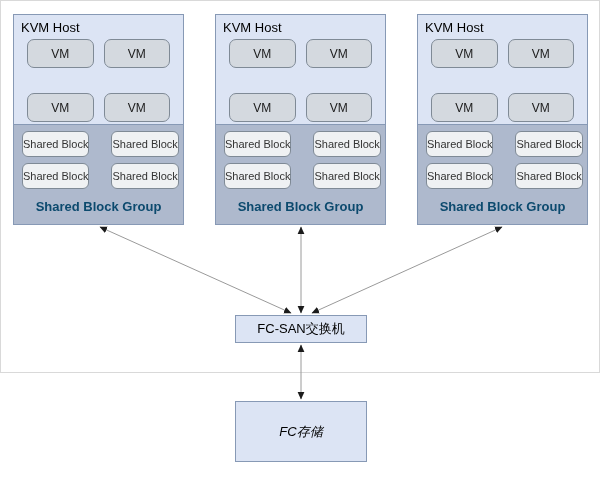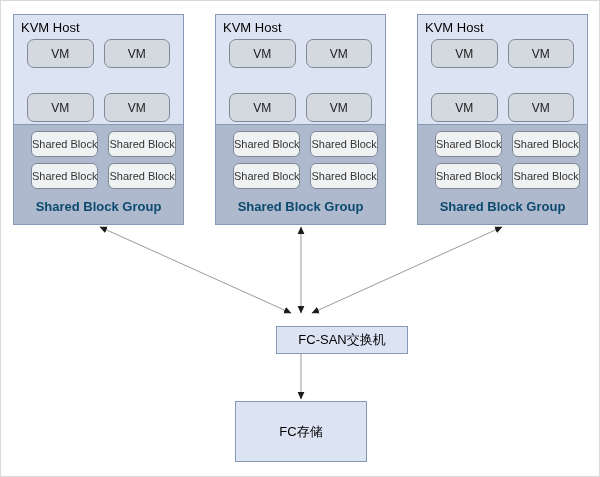--- a/index.html
+++ b/index.html
@@ -10,21 +10,21 @@
     width: 600px;
     height: 477px;
     background: #ffffff;
     font-family: "Liberation Sans", "DejaVu Sans", sans-serif;
     overflow: hidden;
   }
 
   #canvas {
     position: relative;
     width: 600px;
-    height: 477px;
+    height: 373px;
     box-sizing: border-box;
     border: 1px solid #d9d9d9;
     background: #ffffff;
   }
 
   #edges {
     position: absolute;
     left: 0;
     top: 0;
     width: 600px;
@@ -80,22 +80,21 @@
     background: #aeb9cd;
     box-sizing: border-box;
     display: flex;
     flex-direction: column;
     padding: 6px 8px 0 8px;
   }
   .sb-grid {
     display: grid;
     grid-template-columns: 1fr 1fr;
     grid-template-rows: 1fr 1fr;
-    gap: 6px 10px;
-    margin-left: 9px;
+    gap: 6px 22px;
   }
   .sb-box {
     background: #eff1f3;
     border: 1px solid #7f8a96;
     border-radius: 6px;
     display: flex;
     align-items: center;
     justify-content: center;
     font-size: 11px;
     color: #333333;
@@ -125,22 +124,22 @@
     font-size: 13px;
     color: #000000;
     white-space: nowrap;
   }
 
   
   #host-1 { left: 12px;  top: 13px; }
   #host-2 { left: 214px; top: 13px; }
   #host-3 { left: 416px; top: 13px; }
 
-  #fc-san-switch { left: 234px; top: 325px; width: 132px; height: 28px; margin-left: 41px; }
-  #fc-storage    { left: 234px; top: 400px; width: 132px; height: 61px; }
+  #fc-san-switch { left: 234px; top: 314px; width: 132px; height: 28px; }
+  #fc-storage    { left: 234px; top: 400px; width: 132px; height: 61px; font-style: italic; }
 </style>
 </head>
 <body>
 
 <div id="canvas">
 
   <svg id="edges" viewBox="0 0 600 477" xmlns="http://www.w3.org/2000/svg">
     <defs>
       <marker id="arrowEnd" markerWidth="8" markerHeight="8" refX="7" refY="4" orient="auto" markerUnits="userSpaceOnUse">
         <path d="M0,0.6 L7.5,4 L0,7.4 z" fill="#1b1b1b"></path>

